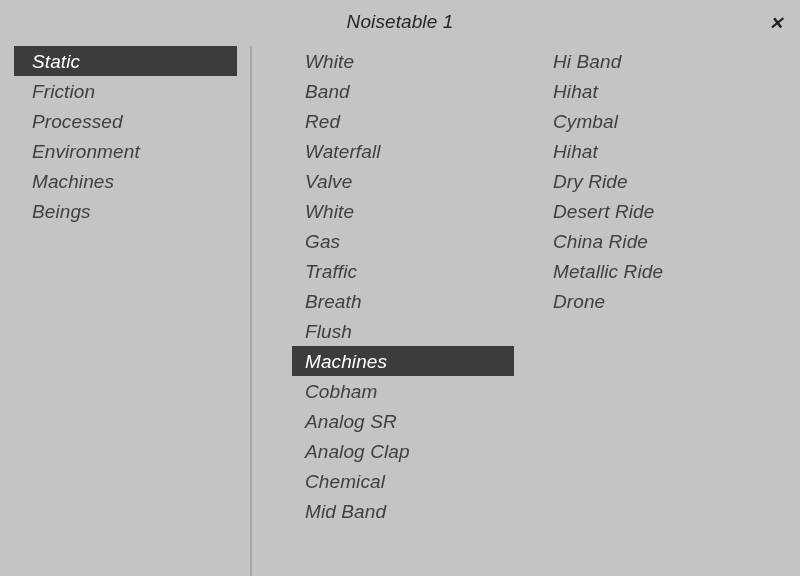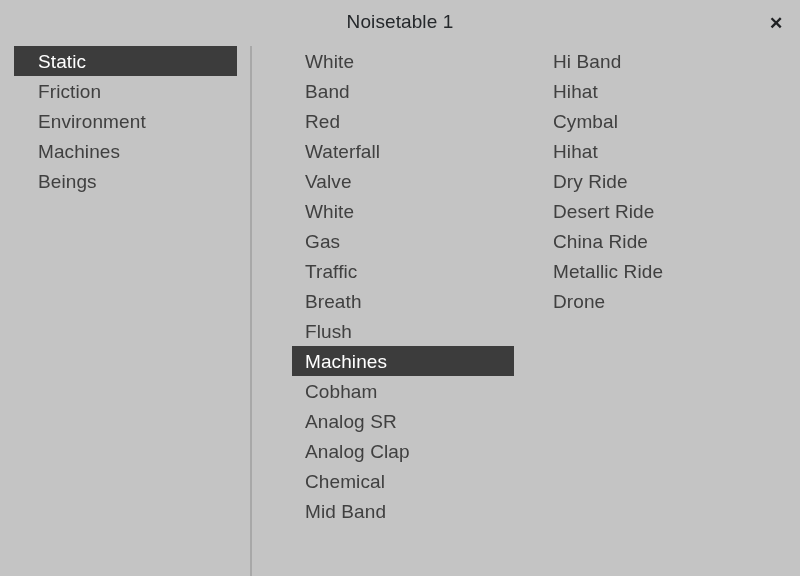--- a/index.html
+++ b/index.html
@@ -13,20 +13,21 @@
     background: #c4c4c4;
     font-family: "Liberation Sans", sans-serif;
     -webkit-font-smoothing: antialiased;
   }
   #window {
     position: relative;
     width: 800px;
     height: 447px;
     background: #c4c4c4;
     box-sizing: border-box;
+    font-style: italic;
   }
 
   
   #titlebar {
     position: absolute;
     left: 0;
     top: 0;
     width: 800px;
     height: 46px;
     background: #c4c4c4;
@@ -97,21 +98,21 @@
     font-size: 19px;
     color: #404040;
     letter-spacing: 0.1px;
     line-height: 1;
   }
 
   
   #col-categories .row {
     margin-left: 14px;
     width: 223px;
-    padding-left: 24px;
+    padding-left: 18px;
   }
   
   #col-items .row {
     margin-left: 12px;
     width: 222px;
     padding-left: 13px;
   }
   
   #col-items2 .row {
     margin-left: 0px;
@@ -139,20 +140,23 @@
   <div id="body-area">
 
     <div class="col" id="col-categories">
         <div class="row selected">
           <span class="label">Static</span>
         </div>
         <div class="row">
           <span class="label">Friction</span>
         </div>
         <div class="row">
+          <span class="label">Processed</span>
+        </div>
+        <div class="row">
           <span class="label">Environment</span>
         </div>
         <div class="row">
           <span class="label">Machines</span>
         </div>
         <div class="row">
           <span class="label">Beings</span>
         </div>
       </div>
 

